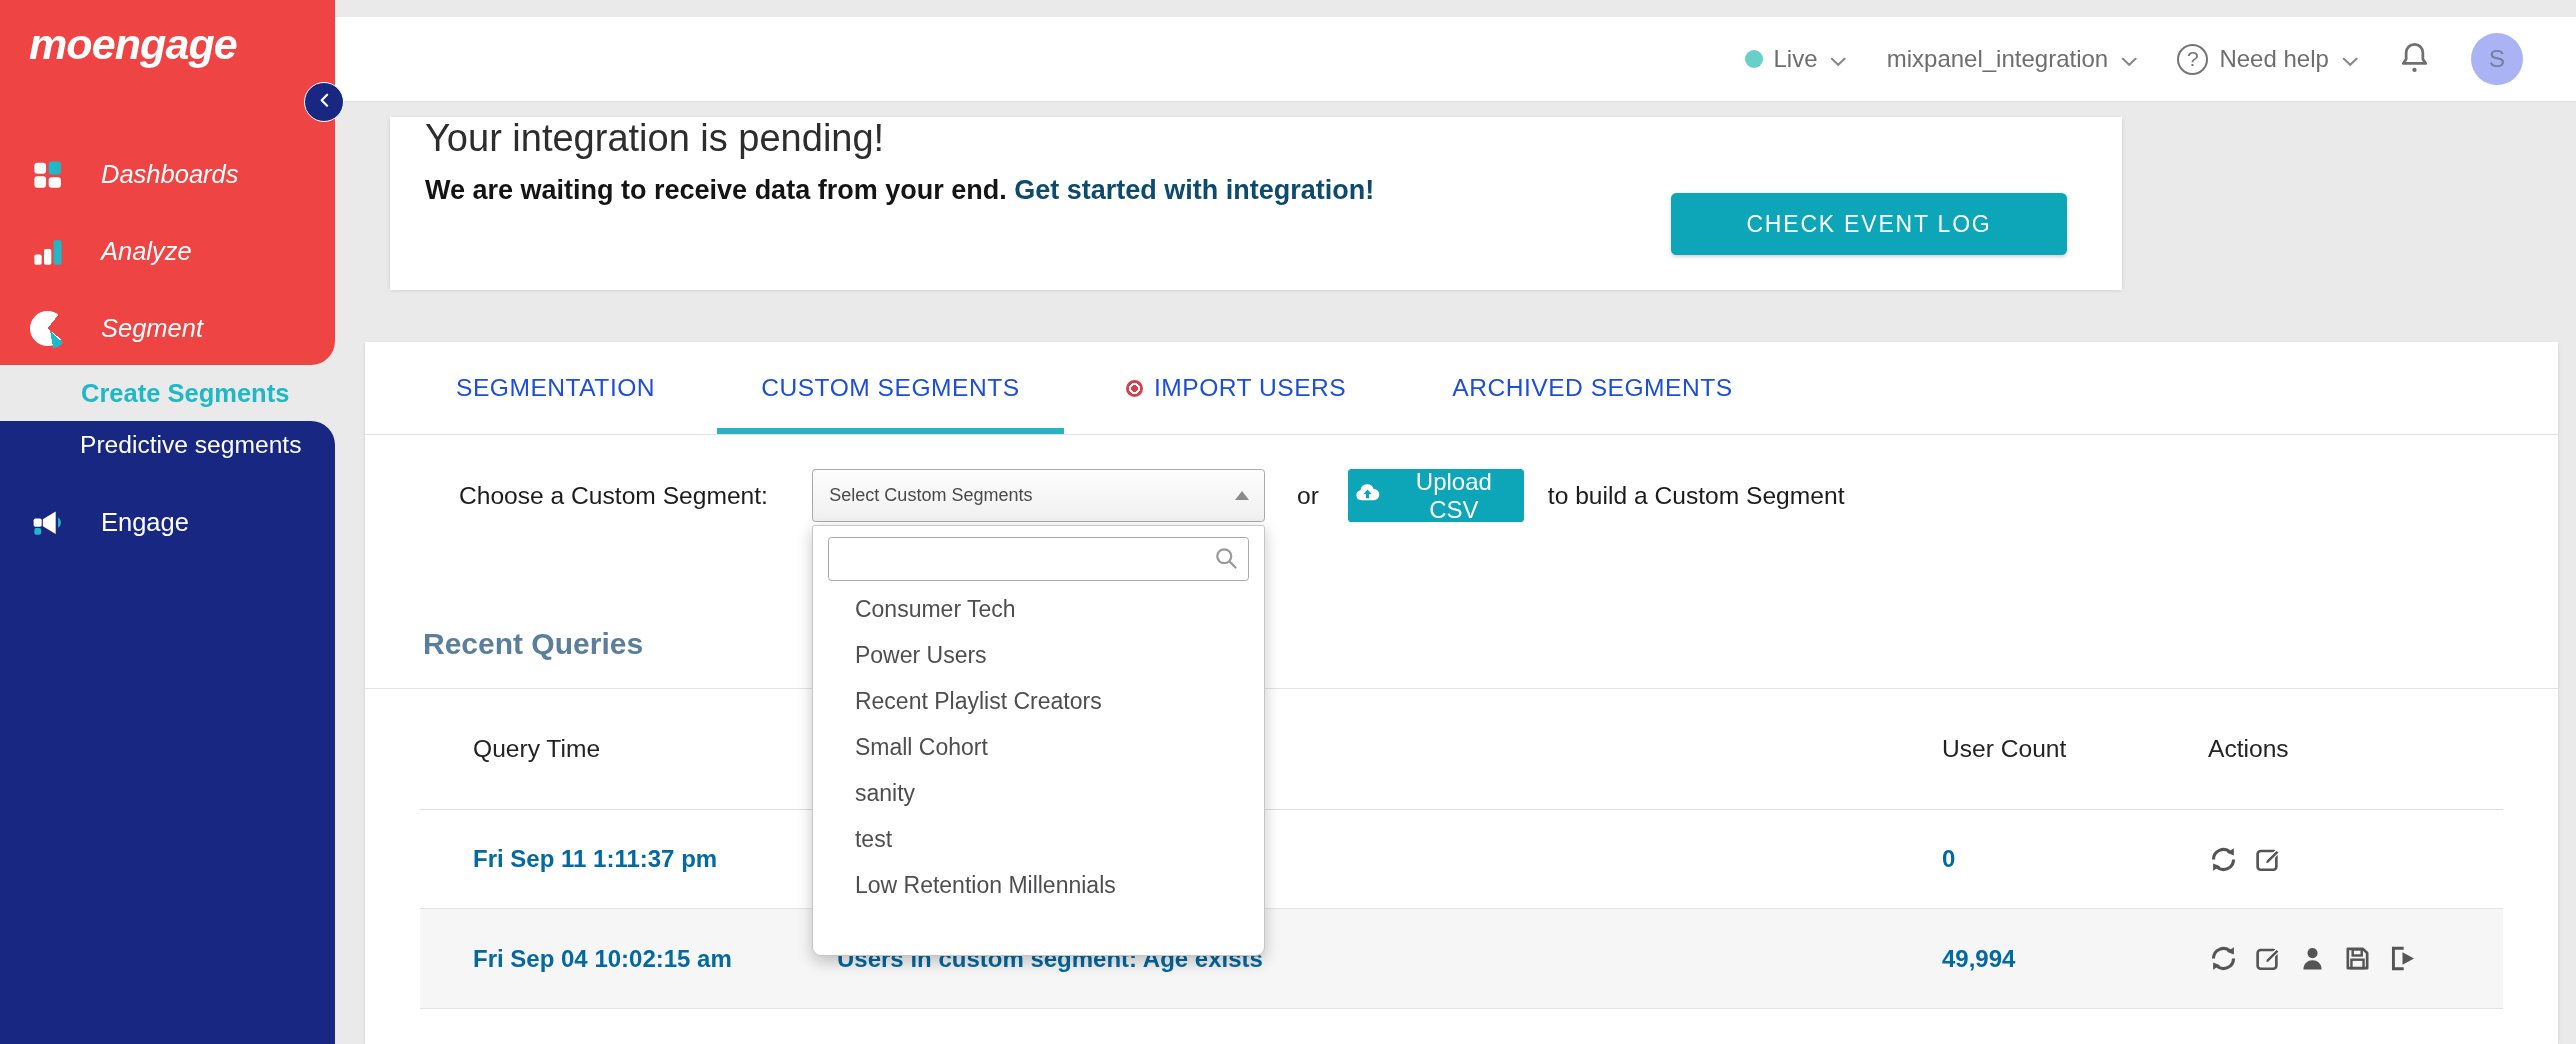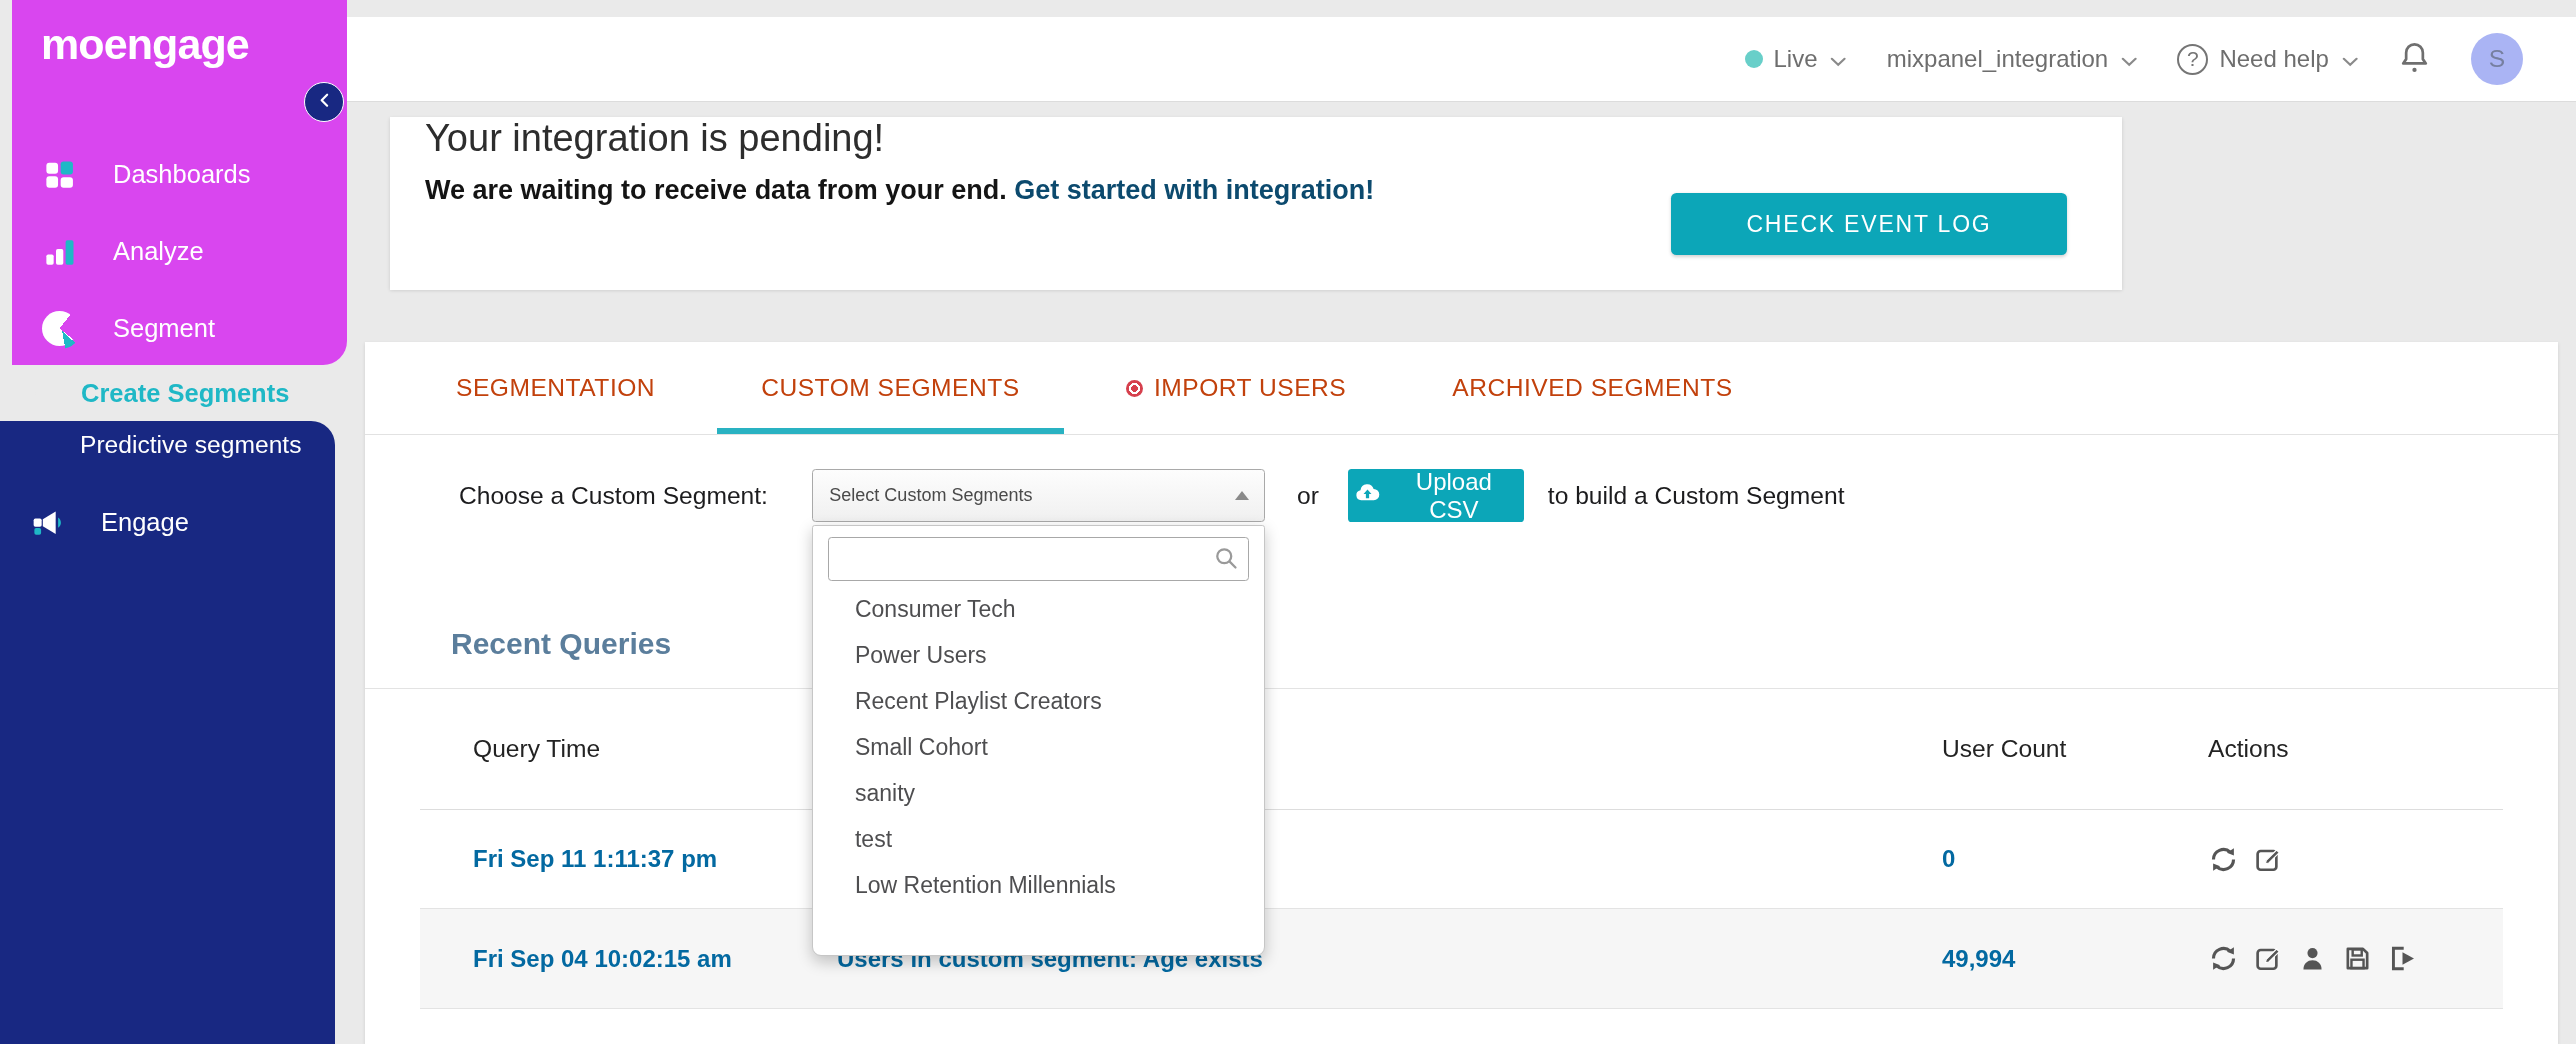--- a/index.html
+++ b/index.html
@@ -14,22 +14,22 @@
   .live-dot{width:18px;height:18px;border-radius:50%;background:#68cfc9;}
   .qmark{width:31px;height:31px;border-radius:50%;border:2.2px solid #757575;display:flex;
          align-items:center;justify-content:center;font-size:21px;color:#757575;box-sizing:border-box;}
   .chev{display:inline-block;margin-left:1.8px;}
   .avatar{width:52px;height:52px;border-radius:50%;background:#aab4f4;display:flex;align-items:center;
           justify-content:center;font-size:24.6px;color:#767fa0;}
   .bell-wrap{display:flex;align-items:center;}
 
   
   .sidebar{position:absolute;left:0;top:0;width:335px;height:1045px;z-index:30;}
-  .nav-top{position:absolute;left:12px;top:0;width:335px;height:365px;background:#d946ef;
-           border-bottom-right-radius:24px;}
+  .nav-top{position:absolute;left:0;top:0;width:335px;height:365px;background:#ef4444;
+           border-bottom-right-radius:24px;font-style:italic;}
   .nav-bottom{position:absolute;left:0;top:421px;width:335px;bottom:0;background:#182882;
            border-top-right-radius:24px;}
   .logo{position:absolute;left:29px;top:20px;font-size:43px;font-weight:bold;color:#fff;letter-spacing:-0.9px;}
   .collapse-btn{position:absolute;left:304px;top:82px;width:40px;height:40px;border-radius:50%;
            background:#182882;border:1.8px solid #fff;box-sizing:border-box;display:flex;align-items:center;
            justify-content:center;z-index:40;cursor:pointer;}
   .nav-item{display:flex;align-items:center;height:57px;padding-left:29px;gap:36px;color:#fff;
            font-size:25.5px;cursor:pointer;}
   .nav-item .ic{width:36px;height:36px;display:flex;align-items:center;justify-content:center;}
   .nav-gap{height:20px;}
@@ -52,21 +52,21 @@
   .banner-link{color:#0c4a6e;cursor:pointer;}
   .event-log-btn{position:absolute;right:55px;top:76px;width:396px;height:62px;background:#0ca6b8;
           border:none;border-radius:5.5px;color:#fff;font-size:23px;letter-spacing:1.8px;cursor:pointer;
           font-family:inherit;box-shadow:0 1.8px 3.6px rgba(0,0,0,.18);}
 
   
   .card{position:absolute;left:365px;top:342px;width:2193px;height:703px;background:#fff;
         box-shadow:0 0.9px 3.6px rgba(0,0,0,.12);}
   .tabs-row{height:93px;border-bottom:0.9px solid #e2e2e2;display:flex;align-items:stretch;
         padding-left:47px;box-sizing:border-box;gap:18px;}
-  .tab{display:flex;align-items:center;padding:6.4px 44px 0 44px;font-size:24.6px;color:#c2410c;
+  .tab{display:flex;align-items:center;padding:6.4px 44px 0 44px;font-size:24.6px;color:#1d4ed8;
         letter-spacing:0.5px;border-bottom:6.4px solid transparent;cursor:pointer;gap:11px;}
   .tab.active{border-bottom-color:#29b2c2;}
   .import-dot{width:17.3px;height:17.3px;border-radius:50%;
         background:radial-gradient(circle,#d6404d 0 3.2px,#ffffff 3.2px 5.5px,#d6404d 5.5px);}
 
   .picker-row{margin-top:34px;height:53px;display:flex;align-items:center;padding-left:94px;
         position:relative;z-index:20;font-size:24.6px;color:#1c1c1e;}
   .select-wrap{position:relative;margin-left:44px;width:453px;height:53px;}
   .select-box{width:453px;height:53px;box-sizing:border-box;border:0.9px solid #a9a9a9;border-radius:3.6px;
         background:linear-gradient(#fdfdfd,#f0f0f0);display:flex;align-items:center;padding:0 14.6px 0 16.4px;
@@ -81,21 +81,21 @@
         font-size:22px;padding:0 42px 0 11px;outline:none;font-family:inherit;}
   .dd-search .mag{position:absolute;right:9px;top:8.2px;}
   .dd-option{height:46px;display:flex;align-items:center;padding-left:42px;font-size:23px;color:#4e4e50;
         cursor:pointer;}
   .or-text{margin-left:32px;}
   .upload-btn{margin-left:29px;width:176px;height:53px;background:#0ca6b8;border:none;border-radius:3.6px;
         color:#fff;font-size:24px;display:flex;align-items:center;justify-content:center;gap:9px;
         cursor:pointer;font-family:inherit;}
   .suffix-text{margin-left:24px;}
 
-  .rq-heading{margin-top:105px;padding-left:86px;font-size:30px;font-weight:bold;color:#5b7e9c;}
+  .rq-heading{margin-top:105px;padding-left:58px;font-size:30px;font-weight:bold;color:#5b7e9c;}
   .rq-divider{margin-top:27px;border-top:0.9px solid #e3e3e3;height:0;}
   .tbl{margin:0 55px;}
   .tbl-header{display:grid;grid-template-columns:417px 1105px 266px 1fr;align-items:center;height:120px;
         border-bottom:0.9px solid #dddddd;font-size:24.6px;color:#232323;}
   .tbl-row{display:grid;grid-template-columns:417px 1105px 266px 1fr;align-items:center;height:98px;
         border-bottom:0.9px solid #e3e3e3;font-size:24px;color:#0369a1;font-weight:bold;}
   .tbl-row.stripe{background:#f6f6f6;}
   .cell-first{padding-left:53px;}
   .actions-cell{display:flex;align-items:center;gap:13.7px;}
   .act-icon{width:31px;height:31px;display:flex;align-items:center;justify-content:center;cursor:pointer;}

